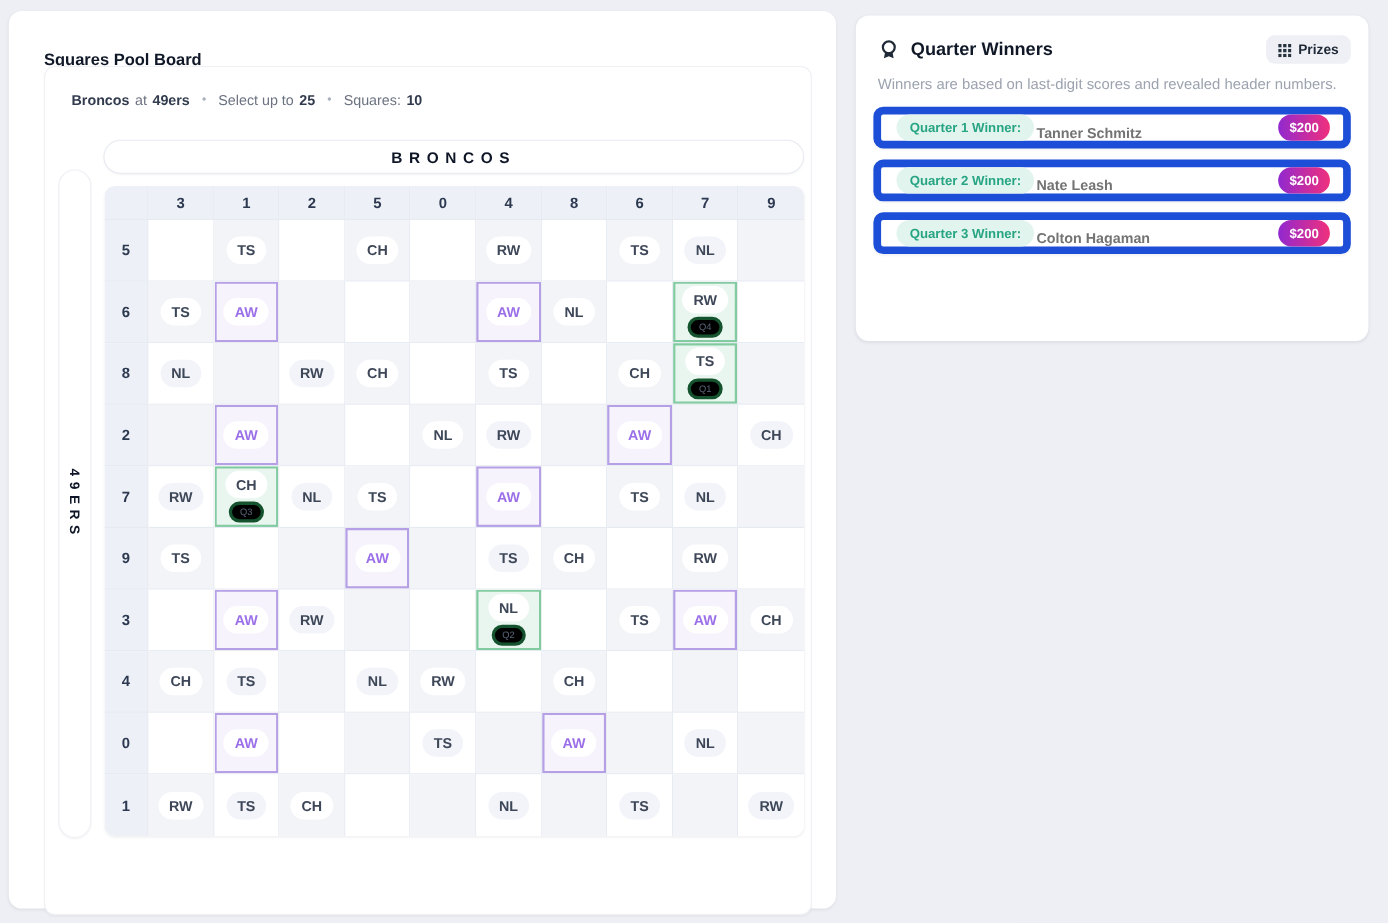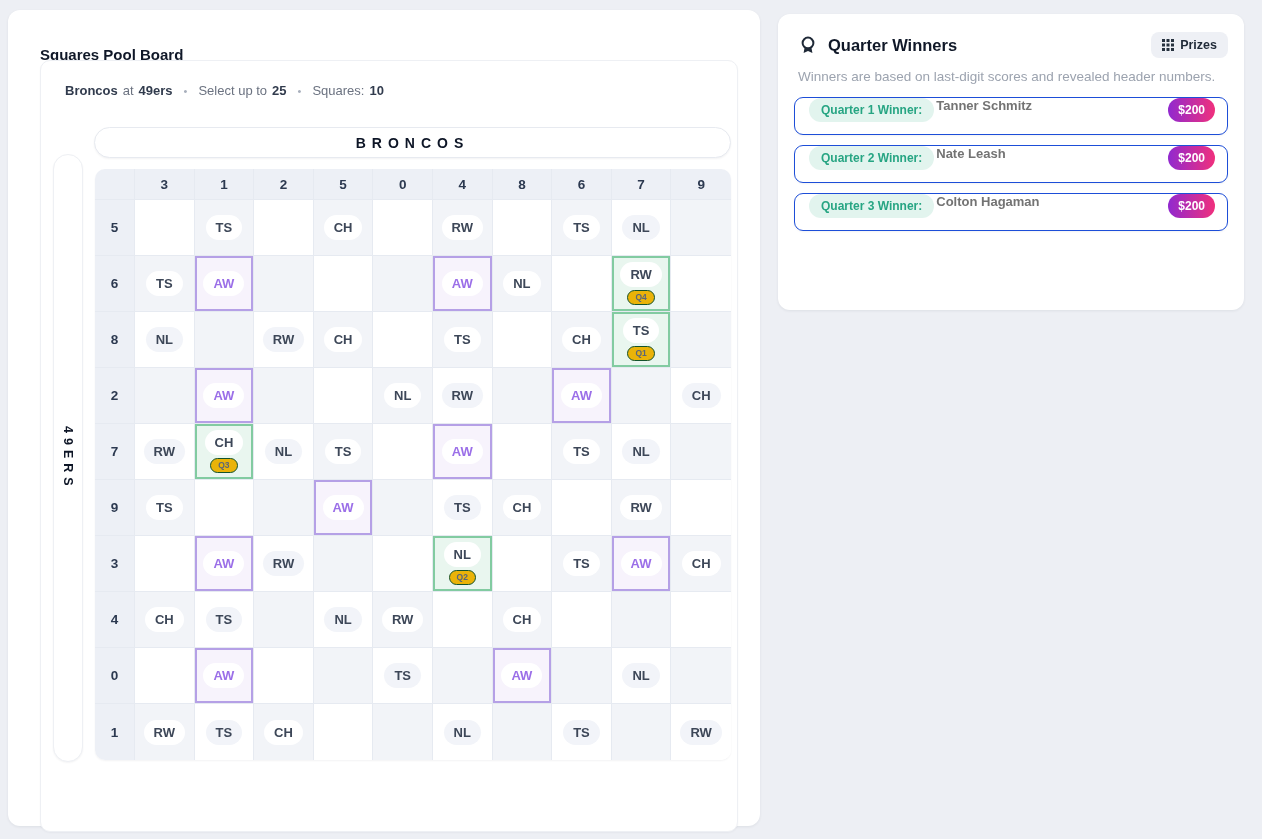--- a/index.html
+++ b/index.html
@@ -41,32 +41,32 @@
   .grid > .gcell:nth-child(11n){border-right:none;}
   .grid > .gcell:nth-last-child(-n+11){border-bottom:none;}
   .ghead{background:var(--header-bg);font-weight:bold;font-size:13.5px;color:#2c3950;}
   .sq.alt{background:var(--cell-alt);}
   .chip{background:#f2f4f9;border-radius:999px;padding:6px 10px;font-size:13px;font-weight:bold;
         color:#3d4758;line-height:1;}
   .sq.alt .chip,.sel .chip,.win .chip{background:#fff;}
   .sel{box-shadow:inset 0 0 0 2px var(--selected-border);background:var(--selected-bg) !important;}
   .sel .chip{color:var(--accent-purple);}
   .win{box-shadow:inset 0 0 0 2px var(--winner-border);background:var(--winner-bg) !important;}
-  .qbadge{margin-top:3px;background:#eab308;border:1px solid #14532d;border-radius:999px;font-size:8.5px;
-          font-weight:bold;color:#5a6679;padding:2px 7px;line-height:1;}
+  .qbadge{margin-top:3px;background:#000000;border:3px solid #14532d;border-radius:999px;font-size:8.5px;
+          font-weight:normal;color:#5a6679;padding:2px 7px;line-height:1;}
 
   .right-card{position:absolute;left:778px;top:14px;width:466px;height:296px;background:#fff;
               border-radius:12px;box-shadow:0 1px 3px rgba(16,24,40,.07);}
   .rc-header{display:flex;align-items:center;padding:18px 16px 0 20px;gap:10px;}
   .rc-title{font-size:16.5px;font-weight:bold;color:#101828;}
-  .prizes-btn{margin-left:auto;display:flex;align-items:center;gap:6px;background:#eef0f5;border:none;
+  .prizes-btn{margin-left:auto;display:flex;align-items:flex-end;gap:6px;background:#eef0f5;border:none;
               border-radius:8px;padding:6px 11px;font-size:12.5px;font-weight:bold;color:#1f2937;
               font-family:inherit;cursor:pointer;}
   .rc-desc{padding:11px 20px 13px;font-size:13.5px;color:#9ca3af;}
-  .wrow{display:flex;align-items:flex-start;margin:0 16px 10px;height:38px;border:1px solid #1d4ed8;
+  .wrow{display:flex;align-items:flex-end;margin:0 16px 10px;height:38px;border:7px solid #1d4ed8;
         border-radius:9px;box-shadow:0 1px 2px rgba(16,24,40,.05);padding:0 12px 0 14px;background:#fff;}
   .wlabel{background:var(--quarter-badge-bg);color:var(--quarter-badge-text);font-size:12px;
           font-weight:bold;border-radius:999px;padding:5px 12px;line-height:1.2;}
   .wname{margin-left:2px;font-size:13px;font-weight:bold;color:#737373;}
   .wprize{margin-left:auto;background:linear-gradient(90deg,var(--prize-from),var(--prize-to));
           color:#fff;font-size:12px;font-weight:bold;border-radius:999px;padding:5px 10px;
           min-width:34px;text-align:center;line-height:1.2;}
 </style>
 </head>
 <body>

